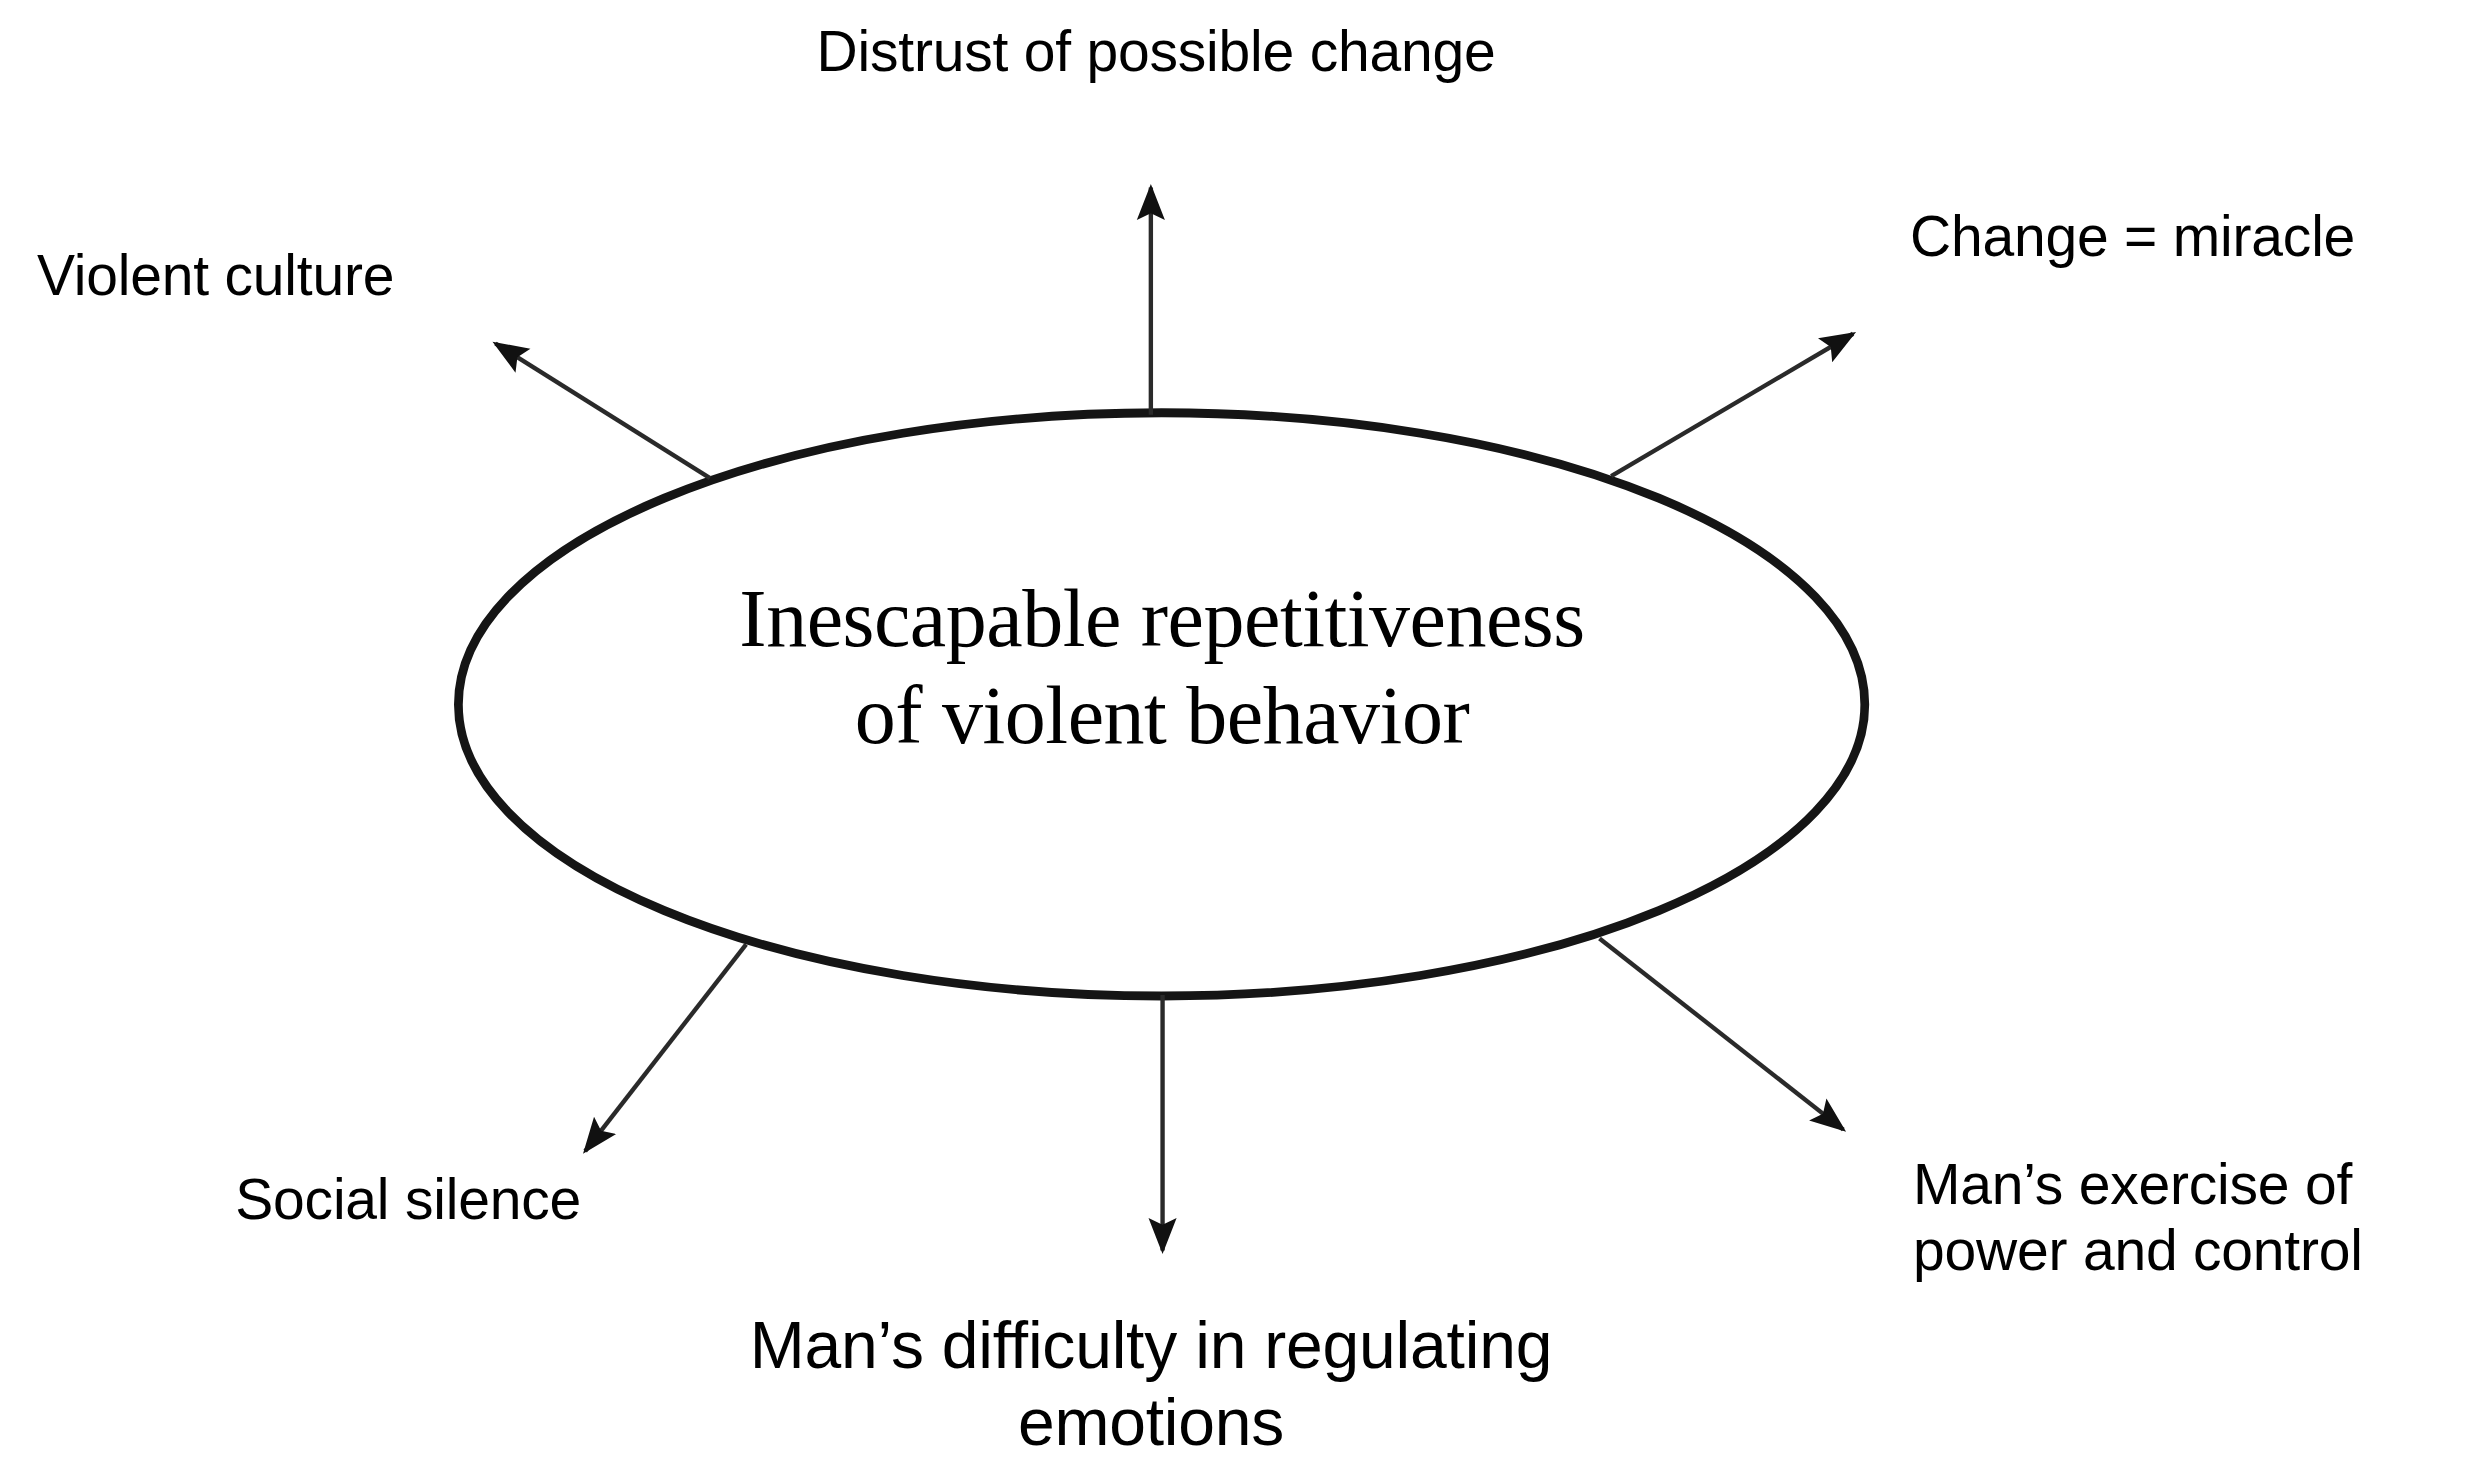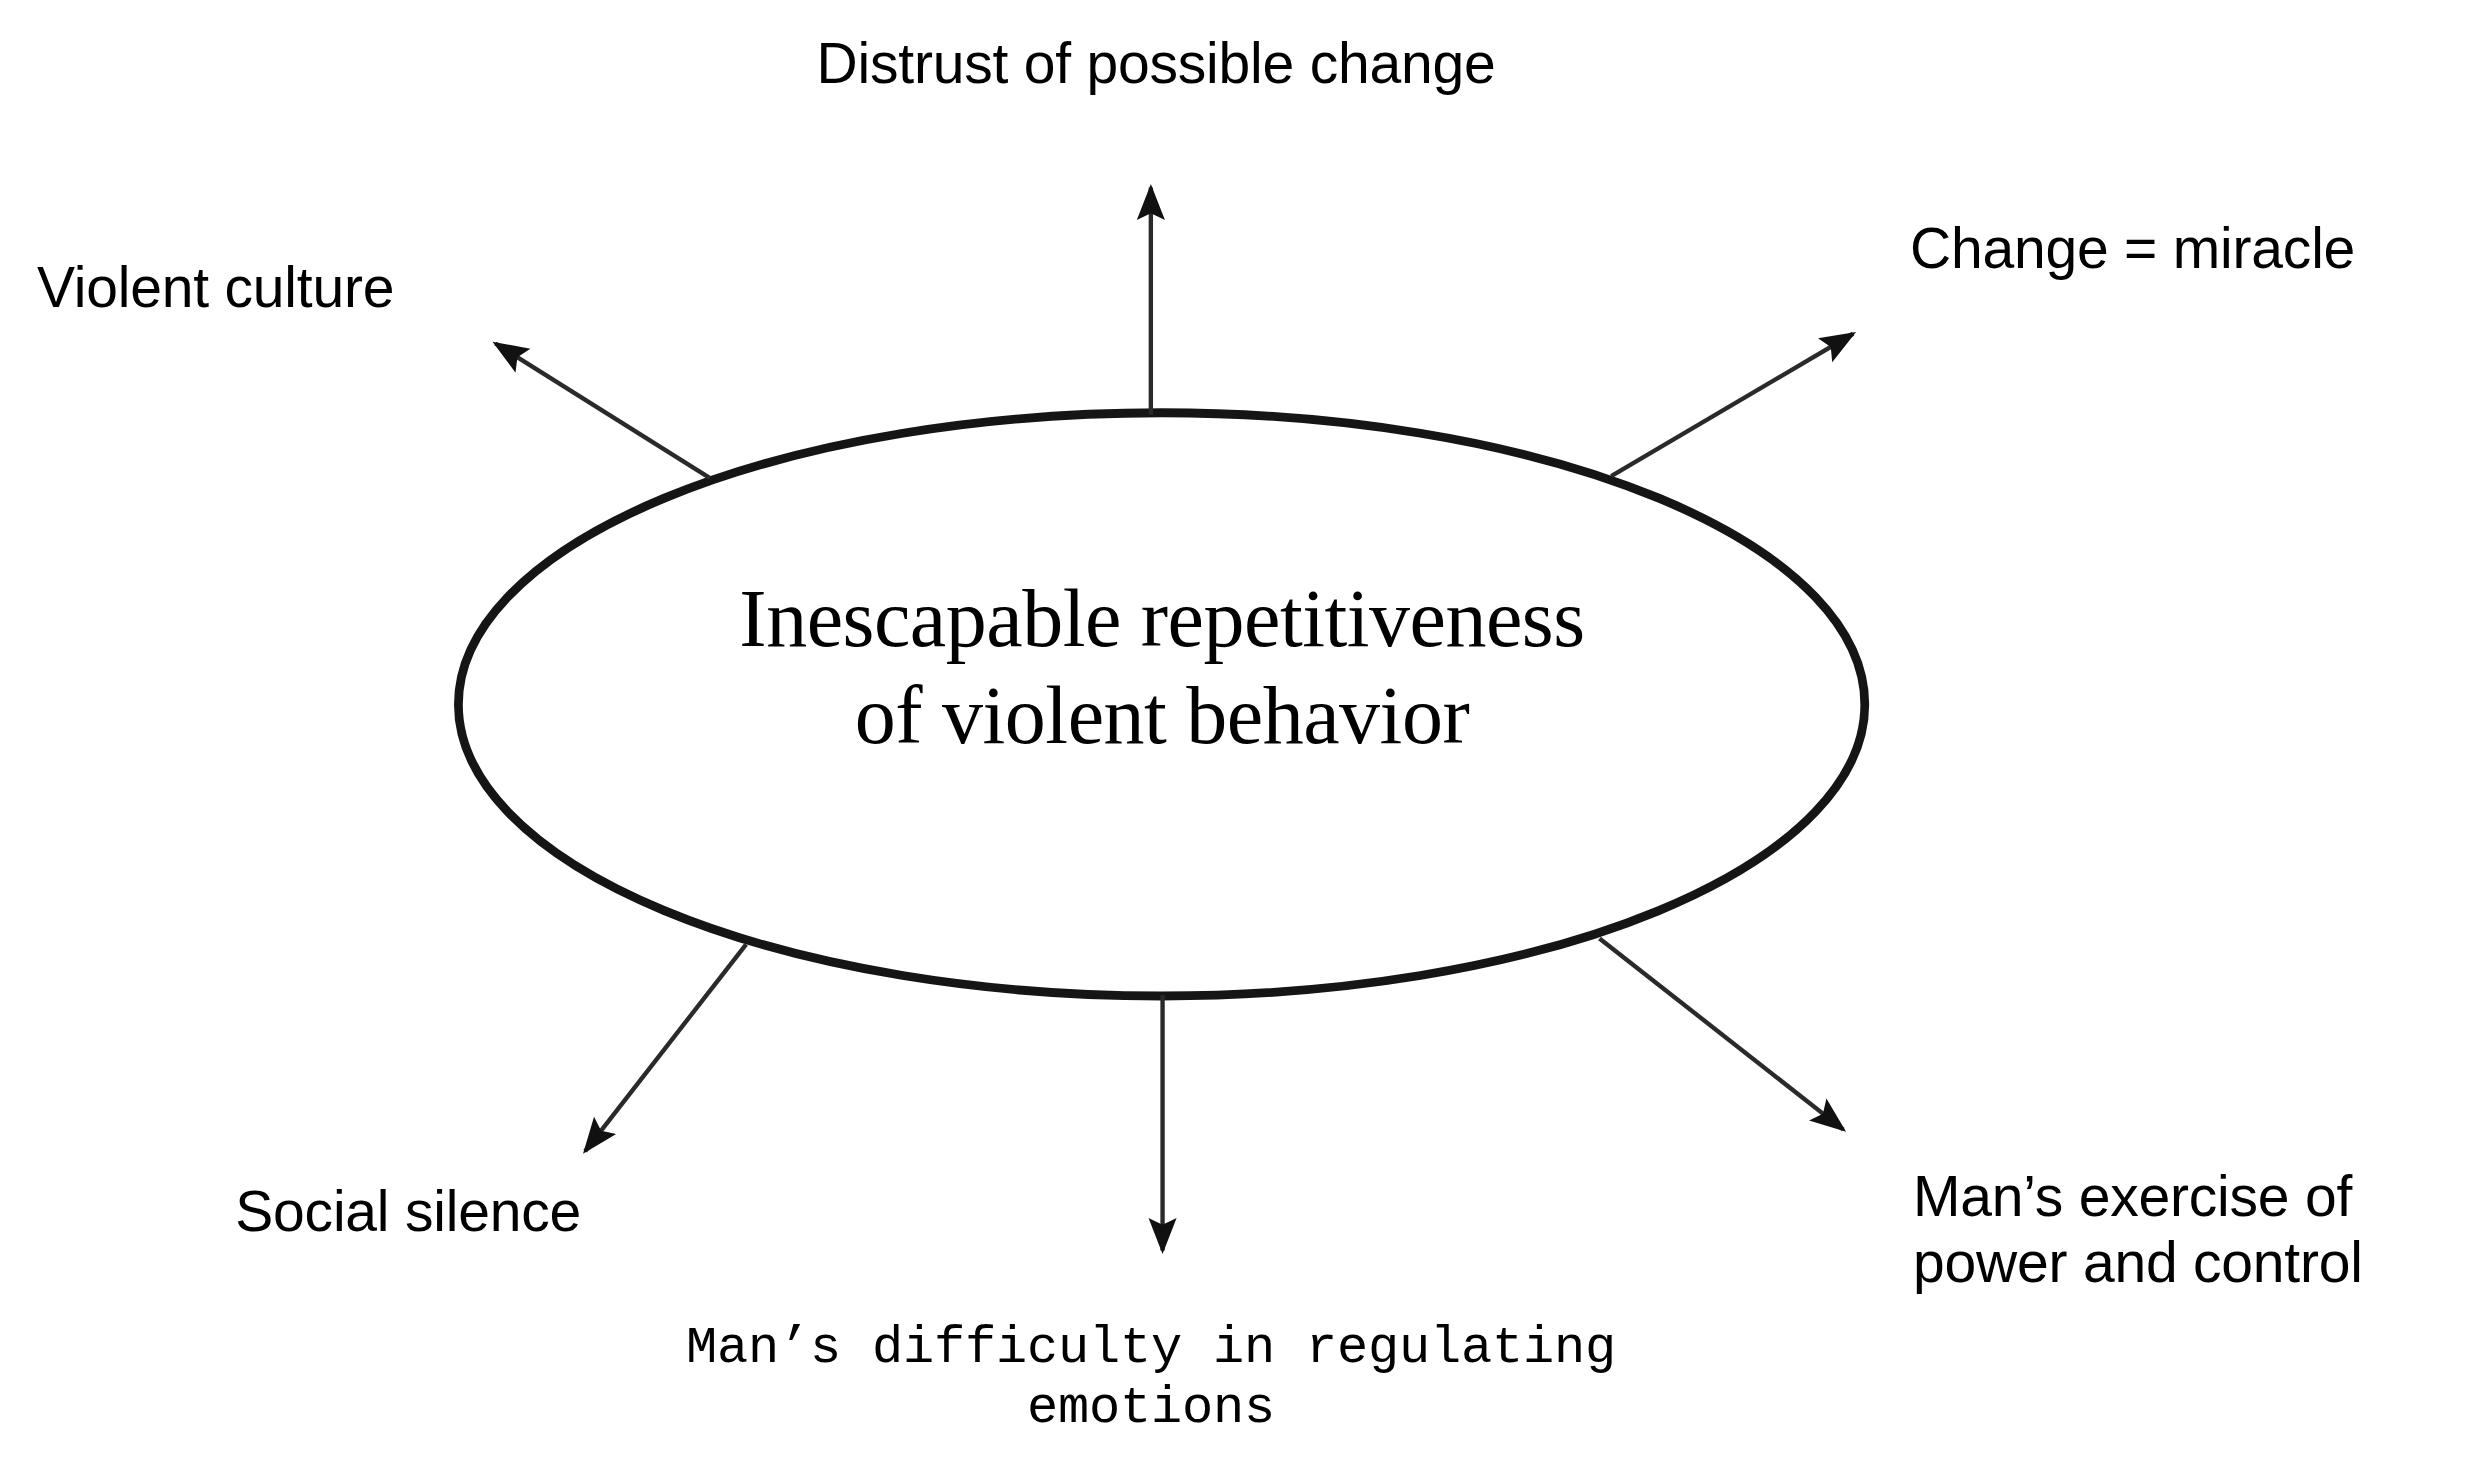--- a/index.html
+++ b/index.html
@@ -29,21 +29,20 @@
     display: block;
   }
   .node-label {
     position: absolute;
     font-family: "Liberation Sans", sans-serif;
     font-weight: 400;
     color: #000000;
     line-height: 1.16;
     white-space: pre-line;
     letter-spacing: -0.2px;
-    margin-top: 12px;
   }
   .center-label {
     position: absolute;
     left: 458px;
     top: 571px;
     width: 1408px;
     text-align: center;
     font-family: Liberation Serif, serif;
     font-size: 82px;
     line-height: 1.18;
@@ -63,22 +62,21 @@
   #label-change-miracle {
     left: 1910px; top: 203px; width: 585px; text-align: left;
     font-size: 57px;
   }
   #label-social-silence {
     left: 132px; top: 1166px; width: 449px; text-align: right;
     font-size: 57px;
   }
   #label-mans-difficulty {
     left: 683px; top: 1307px; width: 936px; text-align: center;
-    font-size: 52px;
-    font-family: Liberation Mono, monospace;
+    font-size: 66px;
   }
   #label-mans-exercise {
     left: 1913px; top: 1151px; width: 585px; text-align: left;
     font-size: 57px;
   }
 </style>
 </head>
 <body>
 
 <div id="diagram-root">

